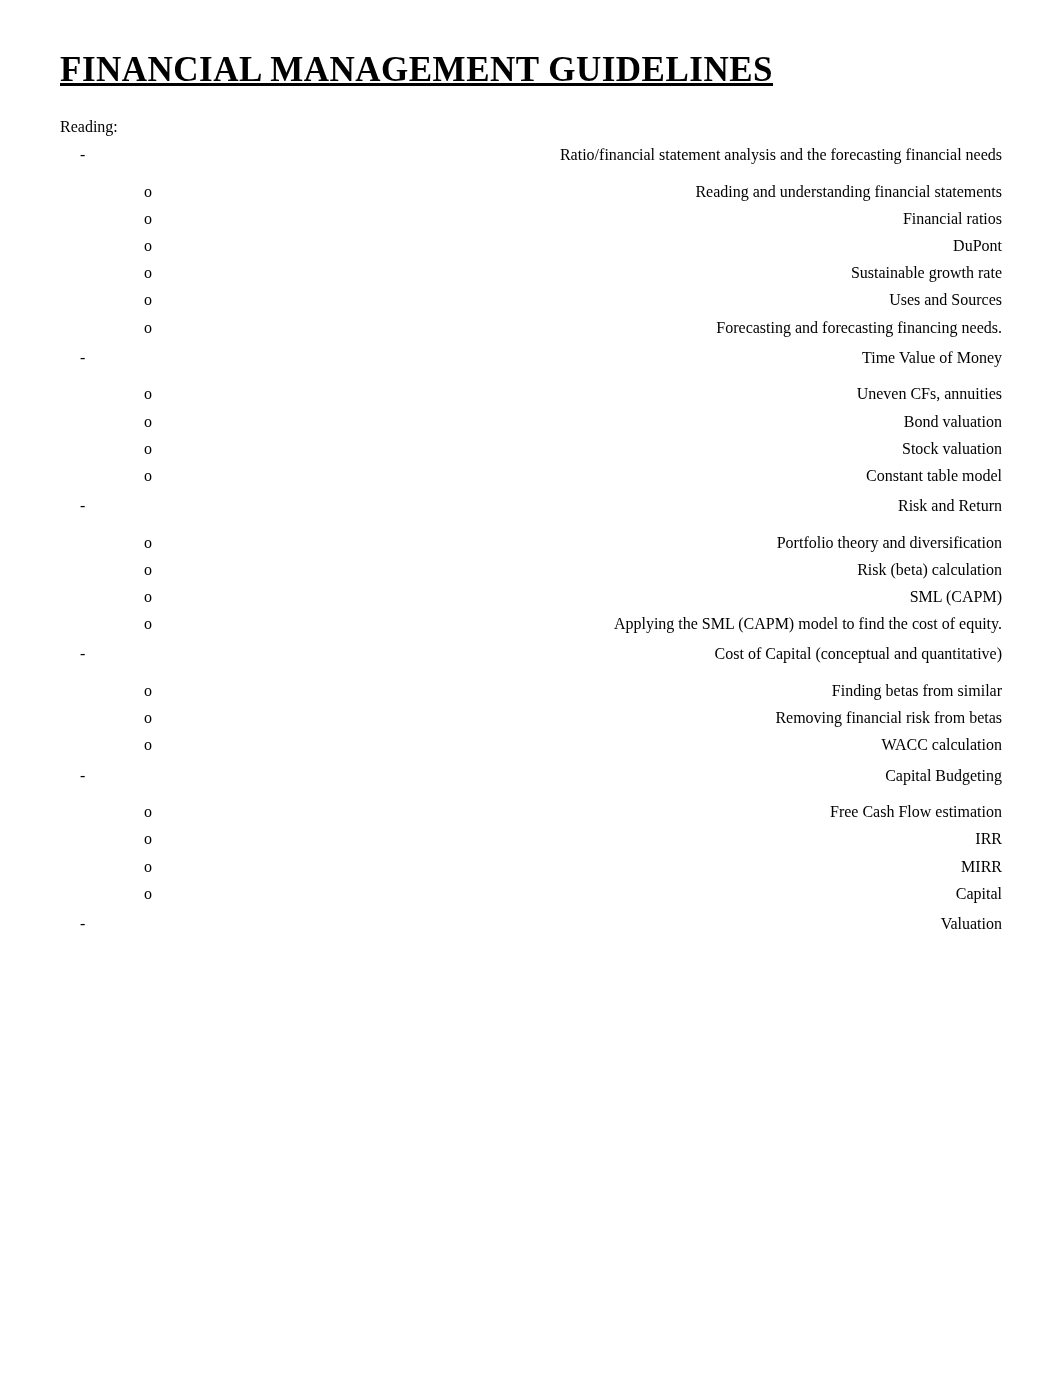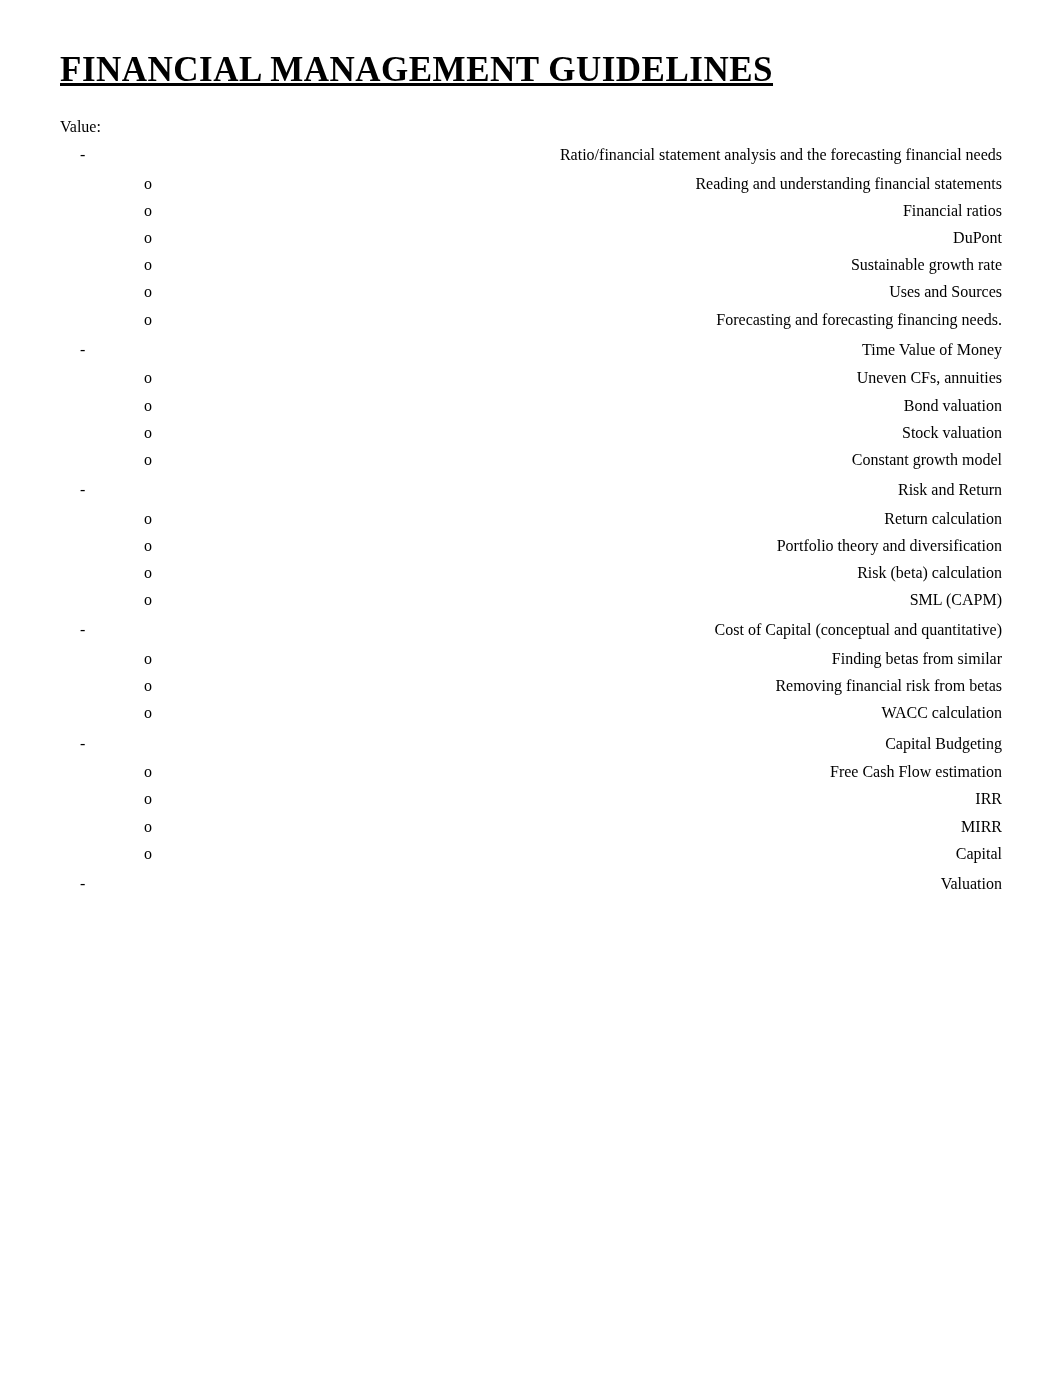--- a/index.html
+++ b/index.html
@@ -48,21 +48,21 @@
     .main-list > li::before {
       content: '-';
       position: absolute;
       left: 0;
       top: 0;
     }
 
     .sub-list {
       list-style: none;
       padding-left: 40px;
-      margin-top: 2px;
+      margin-top: 10px;
     }
 
     .sub-list > li {
       position: relative;
       padding-left: 24px;
       font-size: 16px;
       line-height: 1.7;
     }
 
     .sub-list > li::before {
@@ -70,42 +70,42 @@
       position: absolute;
       left: 0;
       top: 0;
     }
   </style>
 </head>
 <body>
 
 <h1 class="page-title">FINANCIAL MANAGEMENT GUIDELINES</h1>
 
-<p class="topics-label">Value:</p>
+<p class="topics-label">Reading:</p>
 
 <ul class="main-list">
 <li>Ratio/financial statement analysis and the forecasting financial needs<ul class="sub-list">
         <li>Reading and understanding financial statements</li>
         <li>Financial ratios</li>
         <li>DuPont</li>
         <li>Sustainable growth rate</li>
         <li>Uses and Sources</li>
         <li>Forecasting and forecasting financing needs.</li>
       </ul></li>
     <li>Time Value of Money<ul class="sub-list">
         <li>Uneven CFs, annuities</li>
         <li>Bond valuation</li>
         <li>Stock valuation</li>
-        <li>Constant growth model</li>
+        <li>Constant table model</li>
       </ul></li>
     <li>Risk and Return<ul class="sub-list">
-        <li>Return calculation</li>
         <li>Portfolio theory and diversification</li>
         <li>Risk (beta) calculation</li>
         <li>SML (CAPM)</li>
+        <li>Applying the SML (CAPM) model to find the cost of equity.</li>
       </ul></li>
     <li>Cost of Capital (conceptual and quantitative)<ul class="sub-list">
         <li>Finding betas from similar</li>
         <li>Removing financial risk from betas</li>
         <li>WACC calculation</li>
       </ul></li>
     <li>Capital Budgeting<ul class="sub-list">
         <li>Free Cash Flow estimation</li>
         <li>IRR</li>
         <li>MIRR</li>

